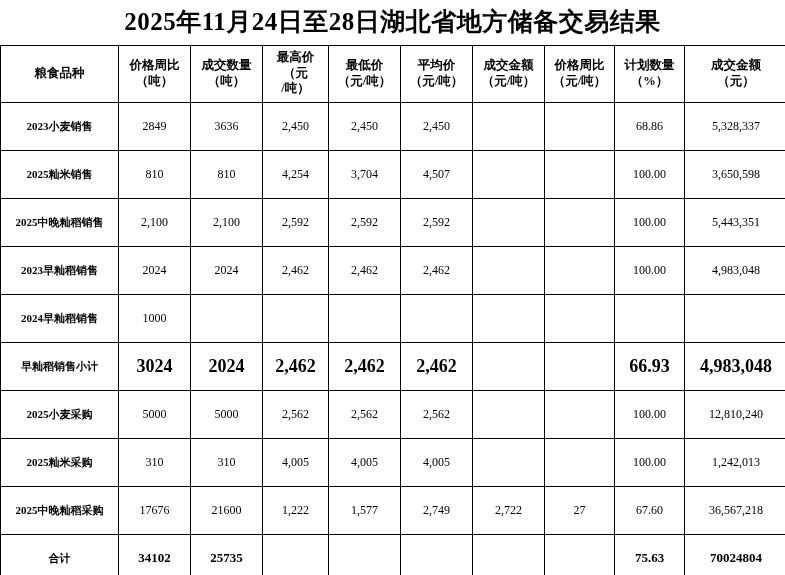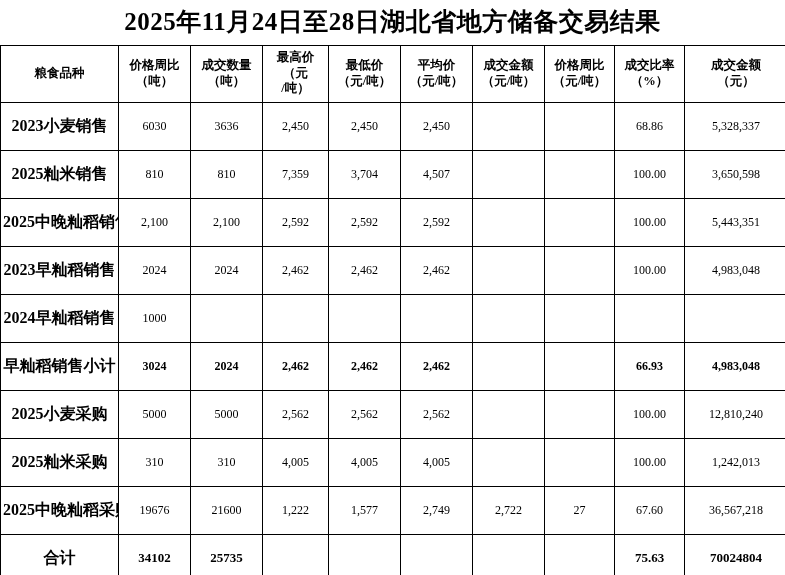--- a/index.html
+++ b/index.html
@@ -54,25 +54,25 @@
   }
   table.data thead th .hd {
     display: block;
   }
   table.data tbody td {
     height: 47px;
     font-family: "Liberation Serif", "DejaVu Serif", serif;
   }
   table.data tbody tr td:first-child {
     font-weight: bold;
-    font-size: 16px;
+    font-size: 11px;
   }
   tr.bold-row td {
     font-weight: bold;
-    font-size: 12px;
+    font-size: 18px;
   }
   tr.total-row td {
     font-weight: bold;
     font-size: 13px;
     height: 42px;
   }
   .num {
     font-family: "Liberation Serif", "DejaVu Serif", serif;
   }
 </style>
@@ -124,47 +124,47 @@
         </th>
         <th>
           <span class="hd">成交金额</span>
           <span class="hd">（元/吨）</span>
         </th>
         <th>
           <span class="hd">价格周比</span>
           <span class="hd">（元/吨）</span>
         </th>
         <th>
-          <span class="hd">成交比率</span>
+          <span class="hd">计划数量</span>
           <span class="hd">（%）</span>
         </th>
         <th>
           <span class="hd">成交金额</span>
           <span class="hd">（元）</span>
         </th>
       </tr>
     </thead>
     <tbody>
       <tr>
         <td>2023小麦销售</td>
-        <td class="num">6030</td>
+        <td class="num">2849</td>
         <td class="num">3636</td>
         <td class="num">2,450</td>
         <td class="num">2,450</td>
         <td class="num">2,450</td>
         <td class="num"></td>
         <td class="num"></td>
         <td class="num">68.86</td>
         <td class="num">5,328,337</td>
       </tr>
       <tr>
         <td>2025籼米销售</td>
         <td class="num">810</td>
         <td class="num">810</td>
-        <td class="num">7,359</td>
+        <td class="num">4,254</td>
         <td class="num">3,704</td>
         <td class="num">4,507</td>
         <td class="num"></td>
         <td class="num"></td>
         <td class="num">100.00</td>
         <td class="num">3,650,598</td>
       </tr>
       <tr>
         <td>2025中晚籼稻销售</td>
         <td class="num">2,100</td>
@@ -232,21 +232,21 @@
         <td class="num">4,005</td>
         <td class="num">4,005</td>
         <td class="num">4,005</td>
         <td class="num"></td>
         <td class="num"></td>
         <td class="num">100.00</td>
         <td class="num">1,242,013</td>
       </tr>
       <tr>
         <td>2025中晚籼稻采购</td>
-        <td class="num">19676</td>
+        <td class="num">17676</td>
         <td class="num">21600</td>
         <td class="num">1,222</td>
         <td class="num">1,577</td>
         <td class="num">2,749</td>
         <td class="num">2,722</td>
         <td class="num">27</td>
         <td class="num">67.60</td>
         <td class="num">36,567,218</td>
       </tr>
       <tr class="total-row">

